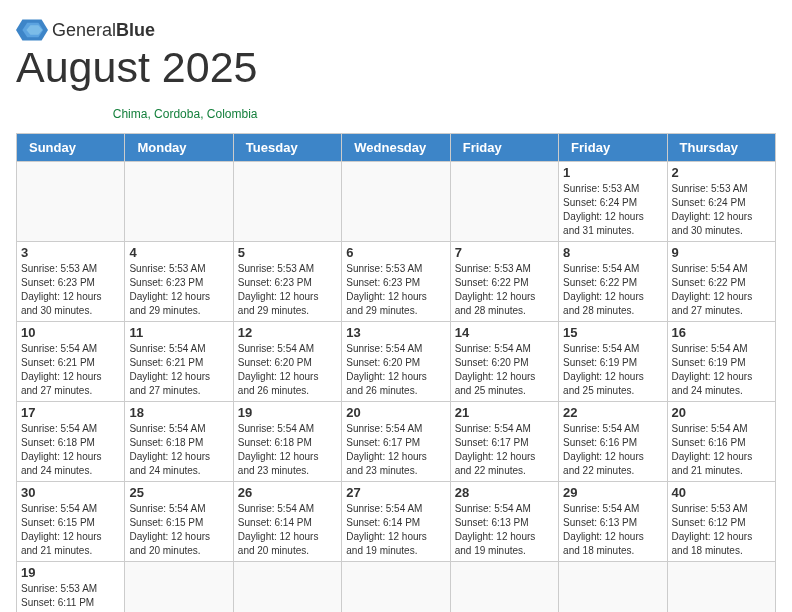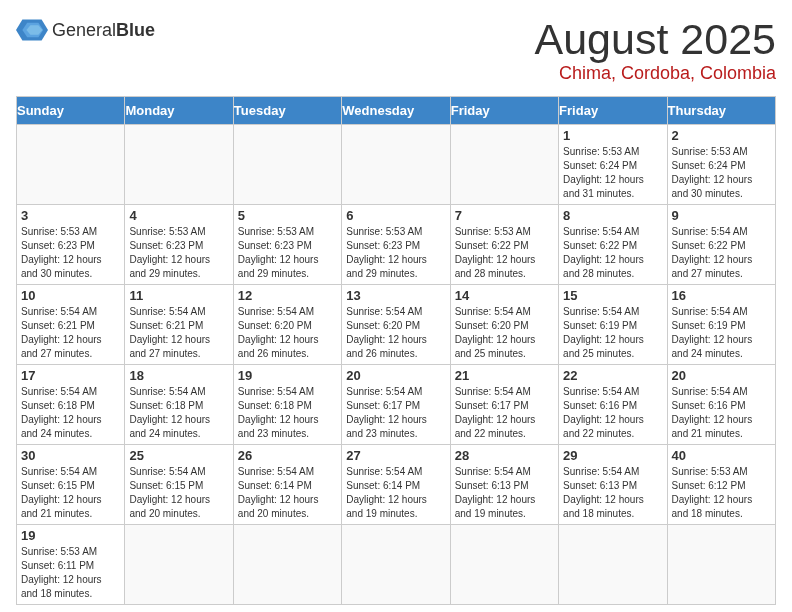--- a/index.html
+++ b/index.html
@@ -8,20 +8,21 @@
       background: #fff;
       width: 792px;
       min-height: 612px;
       padding: 16px;
     }
     .header-area {
       display: flex;
       justify-content: space-between;
       align-items: flex-start;
       margin-bottom: 12px;
+      flex-direction: column;
     }
     .logo {
       display: flex;
       align-items: center;
       gap: 4px;
     }
     .logo-text {
       font-size: 18px;
       font-weight: normal;
       color: #333;
@@ -34,34 +35,35 @@
     .title-block {
       text-align: right;
     }
     .month-title {
       font-size: 43px;
       font-weight: normal;
       color: #333;
       line-height: 1.1;
     }
     .location-title {
-      font-size: 18px;
-      color: #b91c1c;
+      font-size: 12px;
+      color: #15803d;
+      margin-top: 16px;
     }
     .calendar {
       width: 100%;
       border-collapse: collapse;
       border: 1px solid #ccc;
     }
     .calendar th {
       background-color: #3d85c8;
       color: #fff;
       font-size: 13px;
       font-weight: bold;
-      padding: 6px 0;
+      padding: 6px 12px;
       text-align: left;
       border: 1px solid #ccc;
     }
     .calendar td {
       border: 1px solid #ccc;
       vertical-align: top;
       padding: 3px 4px;
       font-size: 10px;
       color: #333;
       width: calc(100% / 7);

